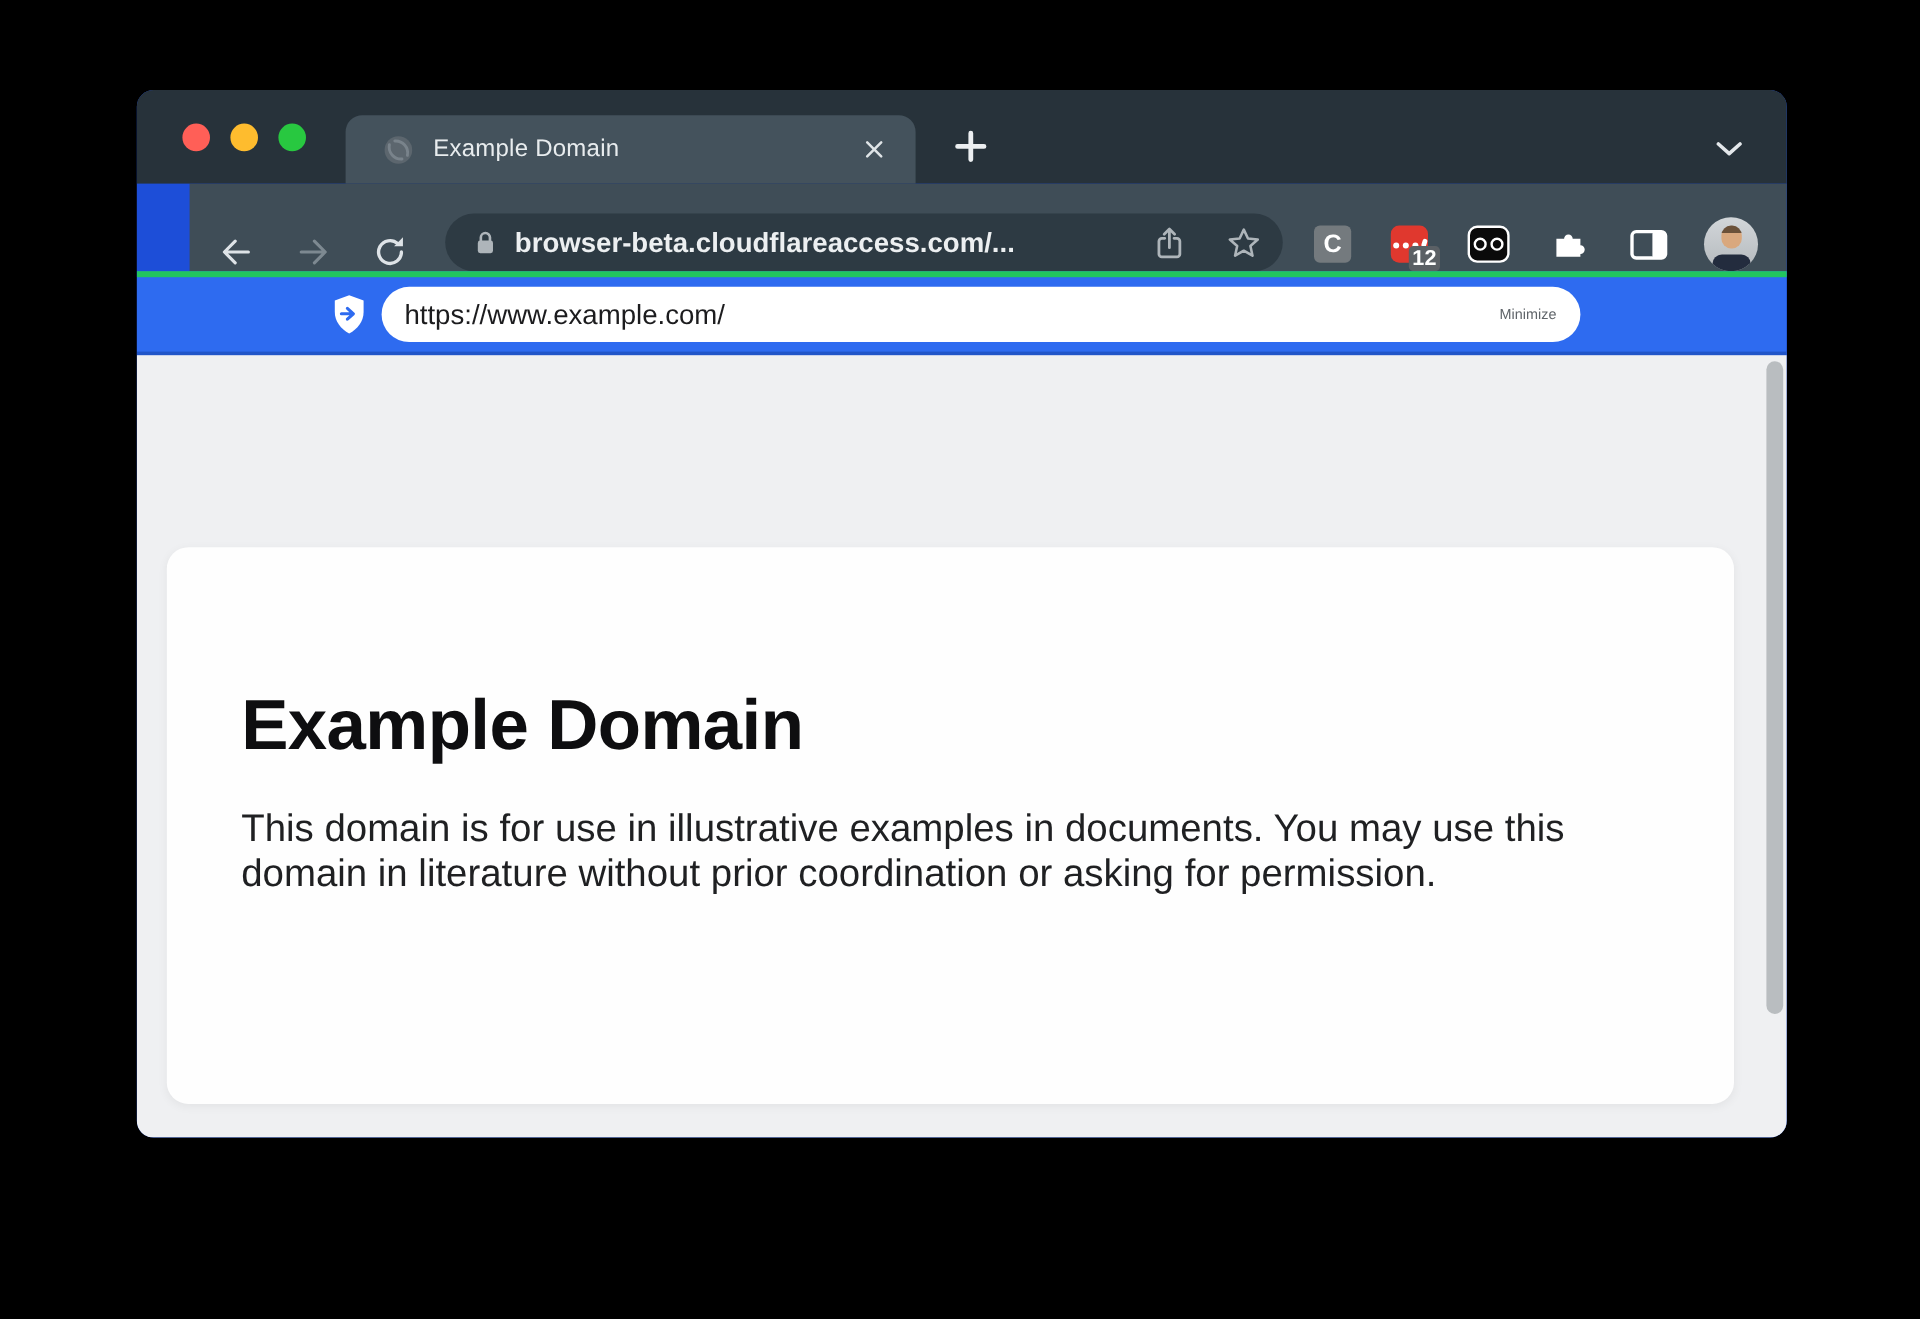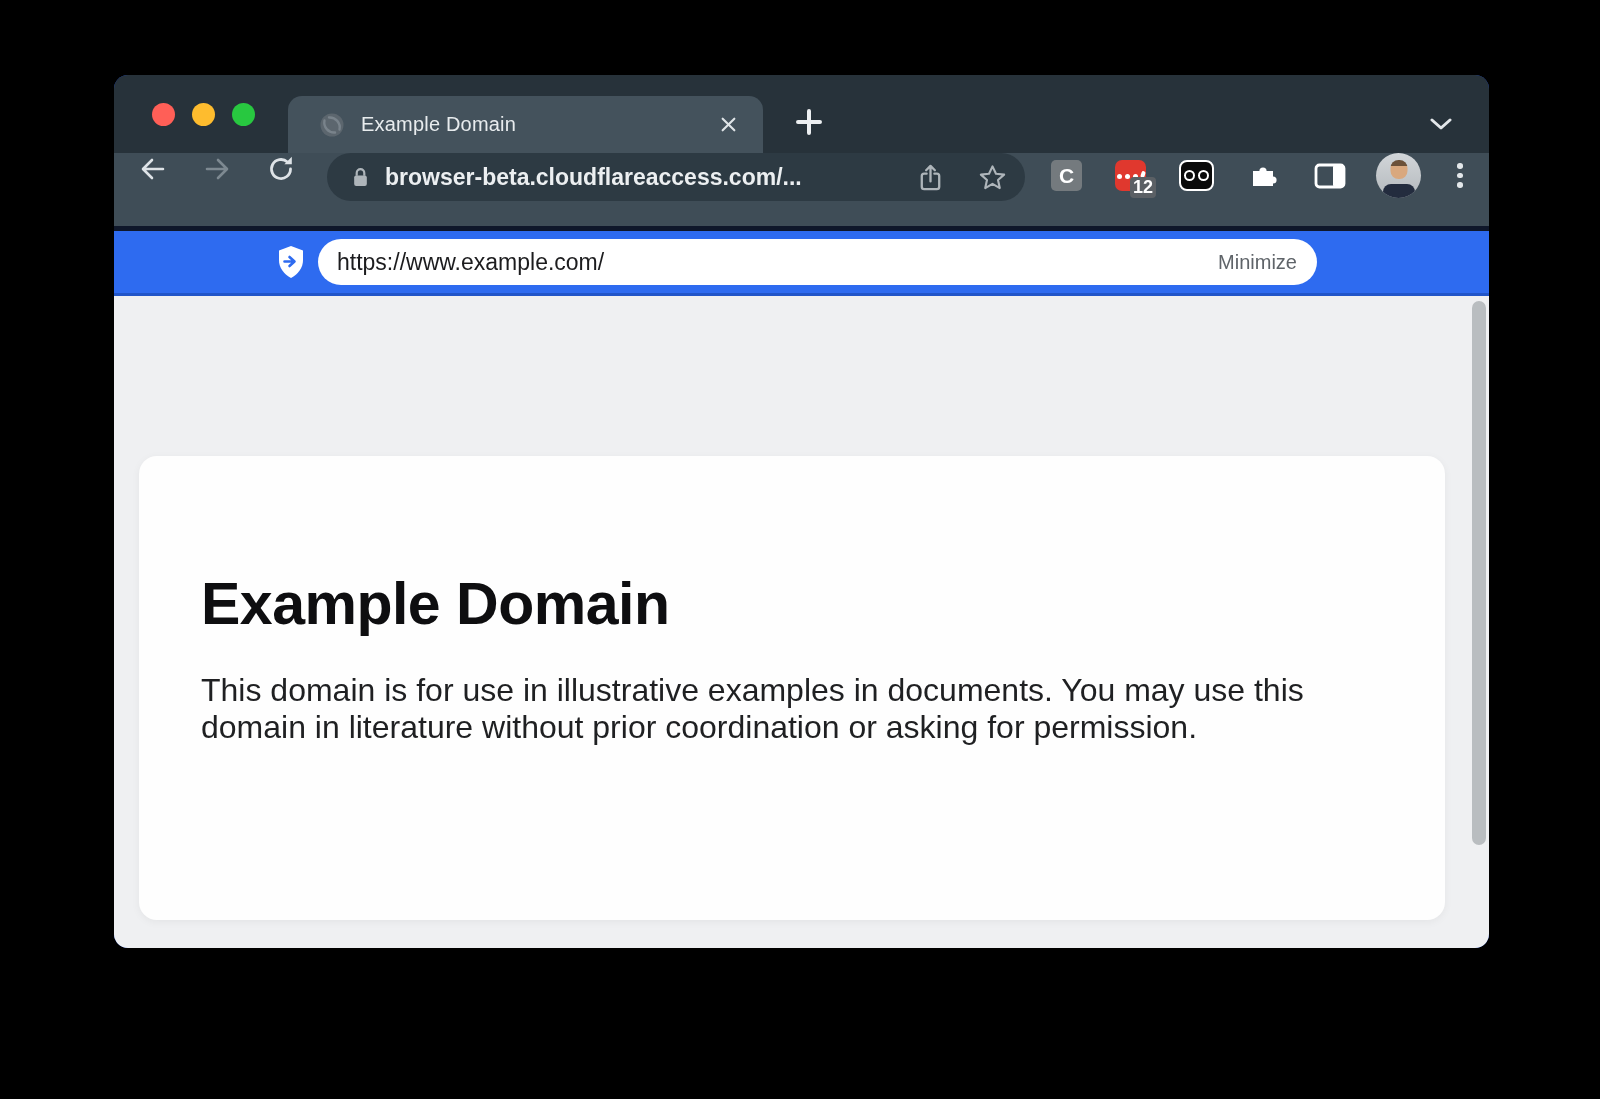--- a/index.html
+++ b/index.html
@@ -24,21 +24,21 @@
   .tab-title { margin-left:16px; font-size:20px; color:#e8ecee; letter-spacing:.2px; }
   .tab-close { margin-left:auto; margin-right:22px; width:26px; height:26px; background:none; border:none;
                display:flex; align-items:center; justify-content:center; cursor:default; }
 
   .newtab-btn { position:absolute; left:678px; top:30px; width:34px; height:34px;
                 background:none; border:none; display:flex; align-items:center; justify-content:center; }
   .tabstrip-chevron { position:absolute; left:1314px; top:40px; width:26px; height:18px;
                       background:none; border:none; display:flex; align-items:center; justify-content:center; }
 
   
-  .toolbar { height:73px; background:#3f4d57; display:flex; align-items:flex-start; padding-left:23px; }
+  .toolbar { height:73px; background:#3f4d57; display:flex; align-items:flex-end; padding-left:23px;margin-left:44px; }
   .navbtn { width:32px; height:32px; background:none; border:none; display:flex;
             align-items:center; justify-content:center; flex:0 0 auto; }
   .navbtn + .navbtn { margin-left:32px; }
 
   .omnibox { margin-left:30px; width:698px; height:48px; border-radius:24px; background:#2d3a43;
              display:flex; align-items:center; flex:0 0 auto; }
   .omnibox .lock { margin-left:20px; flex:0 0 auto; }
   .omnibox .url { margin-left:11px; font-size:23px; font-weight:600; color:#eceff1;
                   white-space:nowrap; overflow:hidden; }
   .omni-share { margin-left:auto; }
@@ -65,29 +65,29 @@
   .avatar-btn .head { position:absolute; left:50%; top:7px; transform:translateX(-50%);
                       width:17px; height:19px; border-radius:8px;
                       background:linear-gradient(#6b5139 0 34%, #d9a87e 34%); }
   .avatar-btn .body { position:absolute; left:50%; bottom:-2px; transform:translateX(-50%);
                       width:32px; height:16px; border-radius:8px 8px 0 0; background:#232c3e; }
   .kebab-btn { width:20px; height:34px; background:none; border:none; display:flex; flex-direction:column;
                align-items:center; justify-content:center; gap:4px; }
   .kebab-btn i { width:5.5px; height:5.5px; border-radius:50%; background:#e3e7ea; }
 
   
-  .iso-bar { height:70px; background:#2e6bf0; border-top:5px solid #0f172a; border-bottom:3px solid #2155c8;
+  .iso-bar { height:70px; background:#2e6bf0; border-top:5px solid #22c55e; border-bottom:3px solid #2155c8;
              display:flex; align-items:center; position:relative; }
   .iso-shield { position:absolute; left:161px; top:50%; transform:translateY(-50%);
                 width:32px; height:36px; }
   .iso-pill { margin-left:204px; width:999px; height:46px; background:#fff; border-radius:23px;
               display:flex; align-items:center; overflow:hidden; }
   .iso-url { border:none; outline:none; background:transparent; flex:1 1 auto;
              margin-left:19px; font-size:23px; color:#1c1c1e; font-family:"Liberation Sans", sans-serif; }
-  .iso-min { background:none; border:none; margin-right:20px; font-size:20px; color:#5f6469;
+  .iso-min { background:none; border:none; margin-right:20px; font-size:12px; color:#5f6469;
              font-family:"Liberation Sans", sans-serif; flex:0 0 auto; }
 
   
   .content { position:relative; height:652px; background:#eff0f2; }
   .card { position:absolute; left:25px; top:160px; width:1306px; height:464px; background:#fefefe;
           border-radius:18px; box-shadow:0 2px 8px rgba(0,0,0,.05); padding:114px 62px 0 62px; }
   .card h1 { font-size:59px; font-weight:700; color:#0e0e10; letter-spacing:-.5px; }
   .card p  { margin-top:34px; font-size:32px; line-height:37px; color:#1f2022; }
   .card a  { display:inline-block; margin-top:31px; font-size:28px; color:#2e3d92; text-decoration:none; }
 

